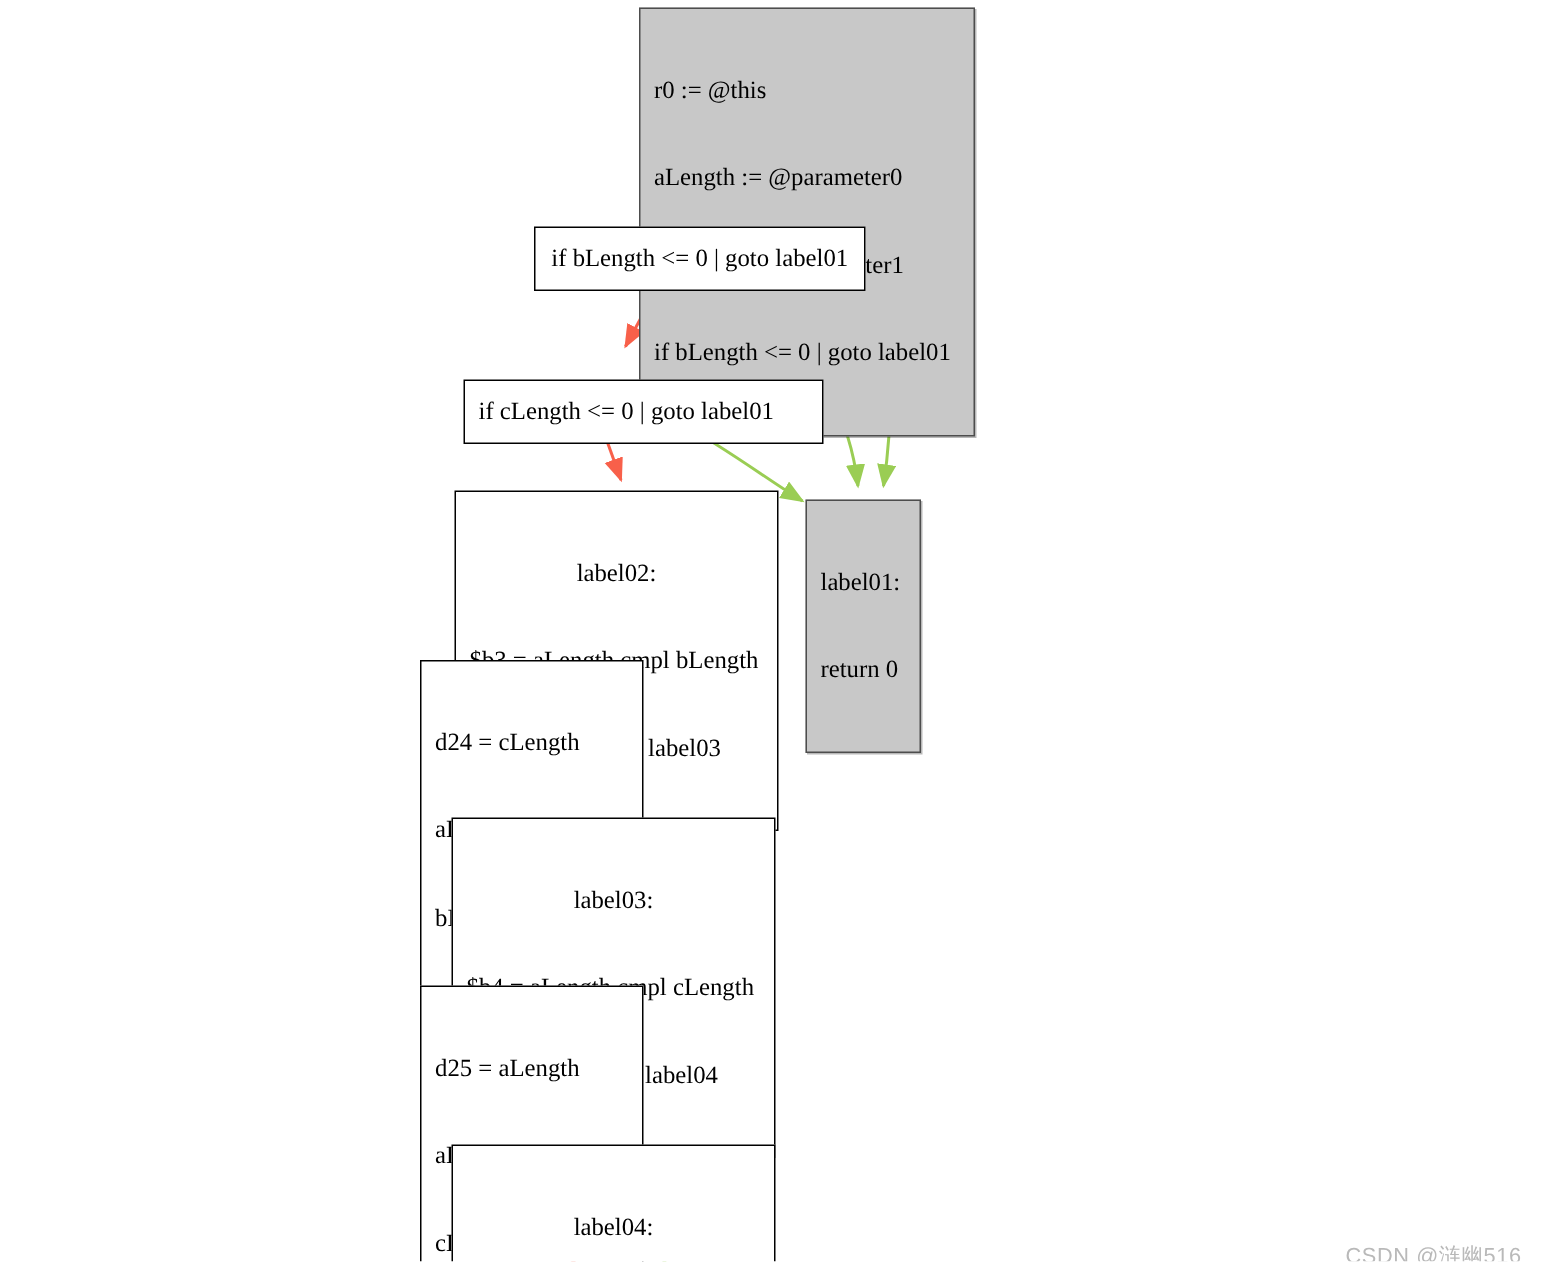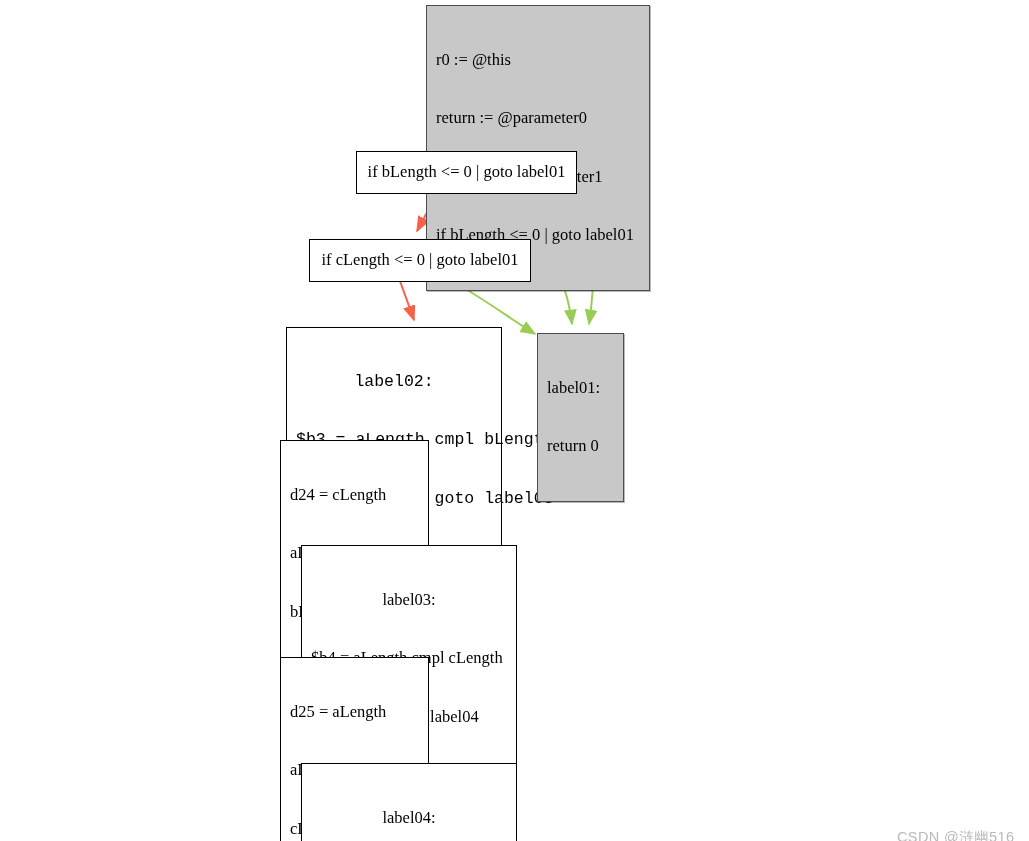--- a/index.html
+++ b/index.html
@@ -101,40 +101,40 @@
     <path d="M433,610 C452,655 452,710 430,757" stroke="#9acd54" stroke-width="2" fill="none" marker-end="url(#arrow-green)"></path>
 
     <path d="M355,714 L385,759" stroke="#000000" stroke-width="2" fill="none" marker-end="url(#arrow-black)"></path>
 
     <path d="M396,828 L378,845" stroke="#f8604a" stroke-width="2" fill="none"></path>
     <path d="M433,828 L446,845" stroke="#9acd54" stroke-width="2" fill="none"></path>
   </svg>
 
   <div class="node filled" style="left:426px; top:5px; width:224px;">
     <span class="line">r0 := @this</span>
-    <span class="line">return := @parameter0</span>
+    <span class="line">aLength := @parameter0</span>
     <span class="line">bLength := @parameter1</span>
     <span class="line">if bLength &lt;= 0 | goto label01</span>
   </div>
 
   <div class="node" style="left:356px; top:151px; width:221px; display:flex; align-items:center; justify-content:center; height:43px;">
     <span class="line">if bLength &lt;= 0 | goto label01</span>
   </div>
 
-  <div class="node" style="left:309px; top:239px; width:222px; display:flex; align-items:center; justify-content:center; height:43px;">
+  <div class="node" style="left:309px; top:253px; width:240px; display:flex; align-items:center; height:43px;">
     <span class="line">if cLength &lt;= 0 | goto label01</span>
   </div>
 
-  <div class="node center" style="left:286px; top:327px; width:216px;font-family:Liberation Mono, monospace;">
+  <div class="node center" style="left:303px; top:327px; width:216px;">
     <span class="line">label02:</span>
     <span class="line body">$b3 = aLength cmpl bLength</span>
     <span class="line body">if $b3 &lt;= 0 | goto label03</span>
   </div>
 
-  <div class="node filled" style="left:537px; top:333px; width:87px;">
+  <div class="node filled" style="left:537px; top:333px; width:77px;">
     <span class="line">label01:</span>
     <span class="line">return 0</span>
   </div>
 
   <div class="node" style="left:280px; top:440px; width:149px;">
     <span class="line">d24 = cLength</span>
     <span class="line">aLength = bLength</span>
     <span class="line">bLength = d24</span>
   </div>
 

